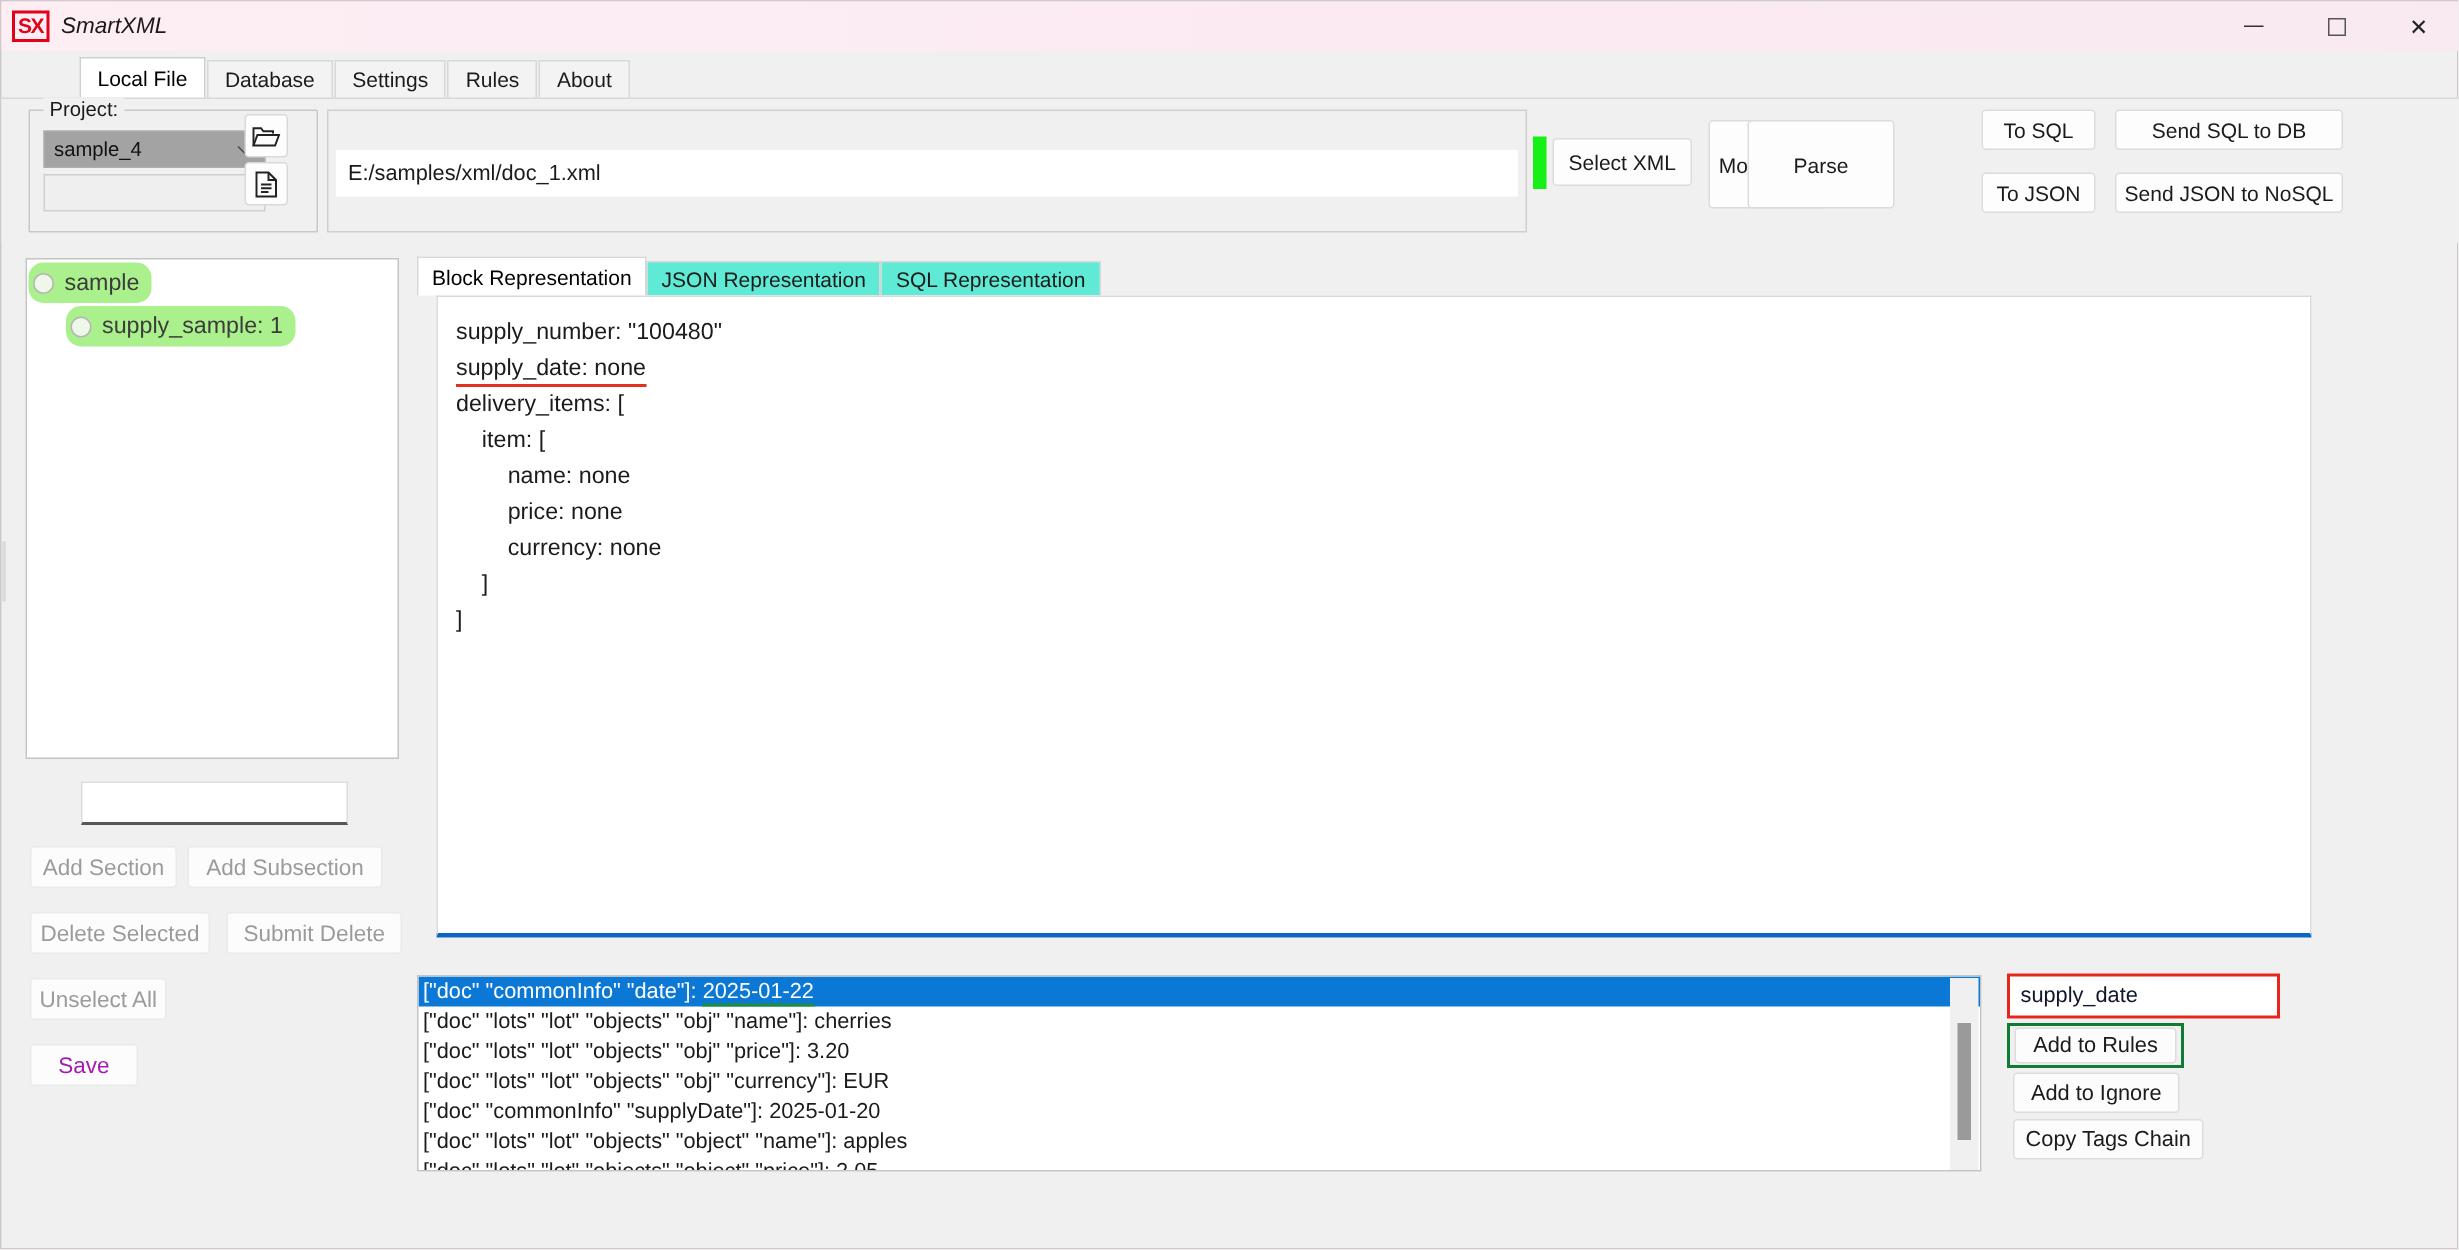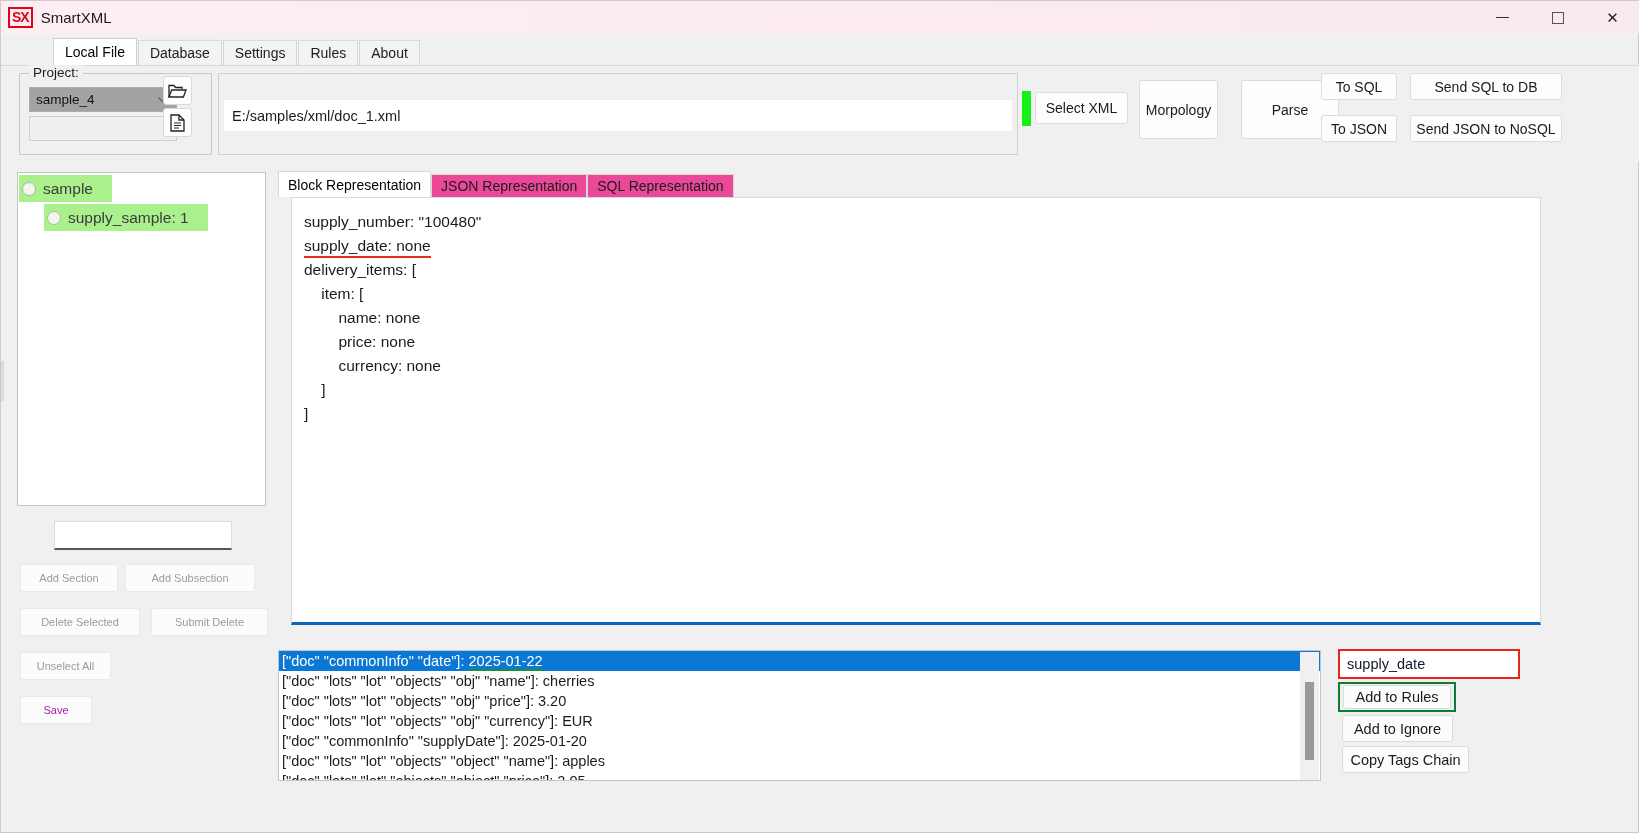--- a/index.html
+++ b/index.html
@@ -28,21 +28,21 @@
     margin-left: 7px; margin-right: 8px;
     border: 2px solid #e2001a;
     color: #e2001a;
     font-weight: bold;
     font-size: 14px;
     line-height: 14px;
     padding: 1px 2px 2px 2px;
     letter-spacing: -1px;
     font-family: "Liberation Sans", sans-serif;
   }
-  .apptitle { font-size: 15px; color: #1a1a1a; }
+  .apptitle { font-size: 15px; color: #1a1a1a; font-style: italic; }
   .wincontrols {
     position: absolute; right: 0; top: 0;
     height: 33px; display: flex;
   }
   .wbtn {
     width: 55px; height: 33px;
     display: flex; align-items: center; justify-content: center;
     font-size: 15px; color: #222;
   }
   .wsquare { width: 12px; height: 12px; border: 1.3px solid #555; }
@@ -140,78 +140,78 @@
   }
   .tbtn {
     position: absolute;
     background: #fdfdfd; border: 1px solid #dcdcdc;
     border-radius: 3px;
     display: flex; align-items: center; justify-content: center;
     font-size: 14px; color: #1b1b1b;
   }
   .btn-selectxml { left: 1034px; top: 91px; width: 93px; height: 32px; }
   .btn-morph     { left: 1138px; top: 79px; width: 79px; height: 59px; }
-  .btn-parse     { left: 1240px; top: 79px; width: 98px; height: 59px; }
+  .btn-parse     { left: 1164px; top: 79px; width: 98px; height: 59px; }
   .btn-tosql     { left: 1320px; top: 72px; width: 76px; height: 27px; }
   .btn-tojson    { left: 1320px; top: 114px; width: 76px; height: 27px; }
   .btn-sendsql   { left: 1409px; top: 72px; width: 152px; height: 27px; }
   .btn-sendjson  { left: 1409px; top: 114px; width: 152px; height: 27px; }
 
   
   .treepanel {
     position: absolute; left: 16px; top: 171px;
     width: 249px; height: 334px;
     background: #ffffff; border: 1px solid #c4c4c4;
   }
   .tnode {
     display: flex; align-items: center;
     height: 27px; width: fit-content;
-    padding-right: 19px;
+    padding-right: 8px;
     background: #aaf08c;
-    font-size: 15.5px; color: #3c3c3c;
+    font-size: 15.5px; color: #3c3c3c; border-radius: 10px;
   }
   .tnode.root { margin-left: 1px; margin-top: 2px; }
   .tnode.child { margin-left: 26px; margin-top: 2px; }
   .bullet {
     width: 14px; height: 14px; border-radius: 50%;
     background: #eef7ea; border: 1px solid #b4b4b4;
     margin: 0 7px 0 3px; flex: none;
   }
 
   .treefield {
     position: absolute; left: 53px; top: 520px;
     width: 178px; height: 29px;
     background: #fff; border: 1px solid #dcdcdc;
     border-bottom: 2px solid #575757;
   }
   .lbtn {
     position: absolute;
     background: #fcfcfc; border: 1px solid #eaeaea;
     border-radius: 3px;
     display: flex; align-items: center; justify-content: center;
-    font-size: 11px; color: #9b9b9b;
+    font-size: 15px; color: #9b9b9b;
   }
   .lbtn.enabled { color: #a21caf; }
   .btn-addsection    { left: 19px;  top: 563px; width: 98px; height: 28px; }
   .btn-addsubsection { left: 124px; top: 563px; width: 130px; height: 28px; }
   .btn-deleteselected{ left: 19px;  top: 607px; width: 120px; height: 28px; }
   .btn-submitdelete  { left: 150px; top: 607px; width: 117px; height: 28px; }
   .btn-unselectall   { left: 19px;  top: 651px; width: 91px; height: 28px; }
   .btn-save          { left: 19px;  top: 695px; width: 72px; height: 28px; }
 
   
   .reptabs {
     position: absolute; left: 277px; top: 170px;
     display: flex; align-items: flex-end; height: 26px;
   }
   .rtab {
     height: 23px; padding: 0 9px;
     display: flex; align-items: center;
     font-size: 14px; color: #1b1b1b;
-    background: #ec4899; border: 1px solid #d8d8d8;
+    background: #5eead4; border: 1px solid #d8d8d8;
     border-bottom: none;
   }
   .rtab.active { background: #fff; height: 26px; color: #000; }
 
   .blockarea {
     position: absolute; left: 290px; top: 196px;
     width: 1250px; height: 428px;
     background: #ffffff;
     border: 1px solid #d9d9d9;
     border-bottom: 3px solid #0a66c2;

